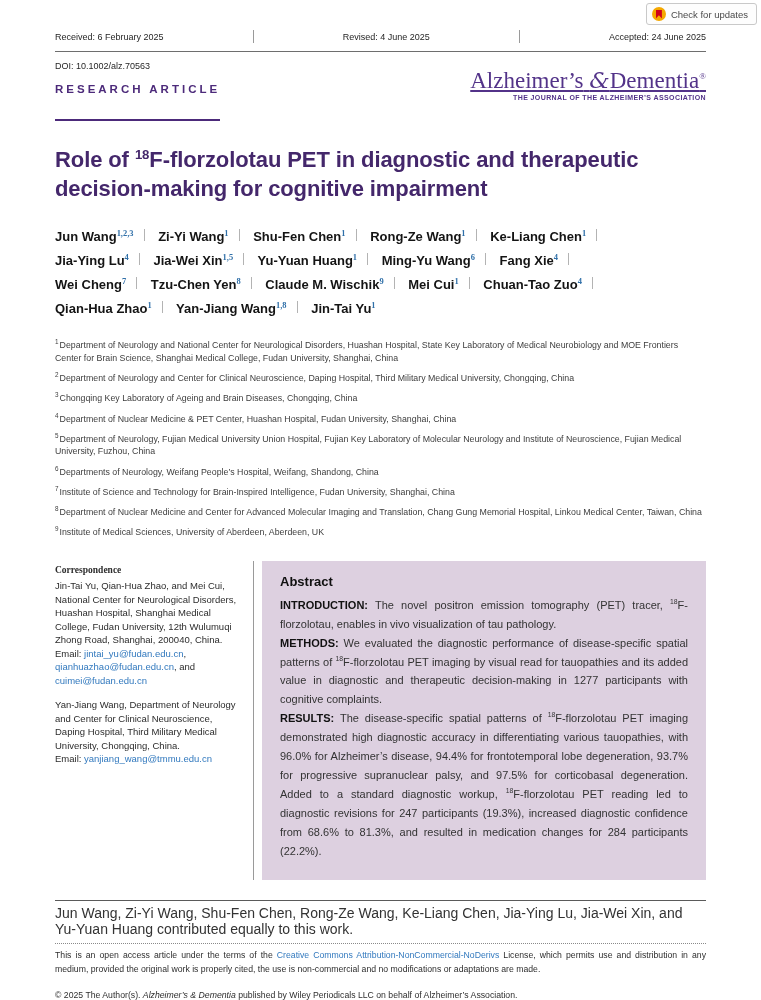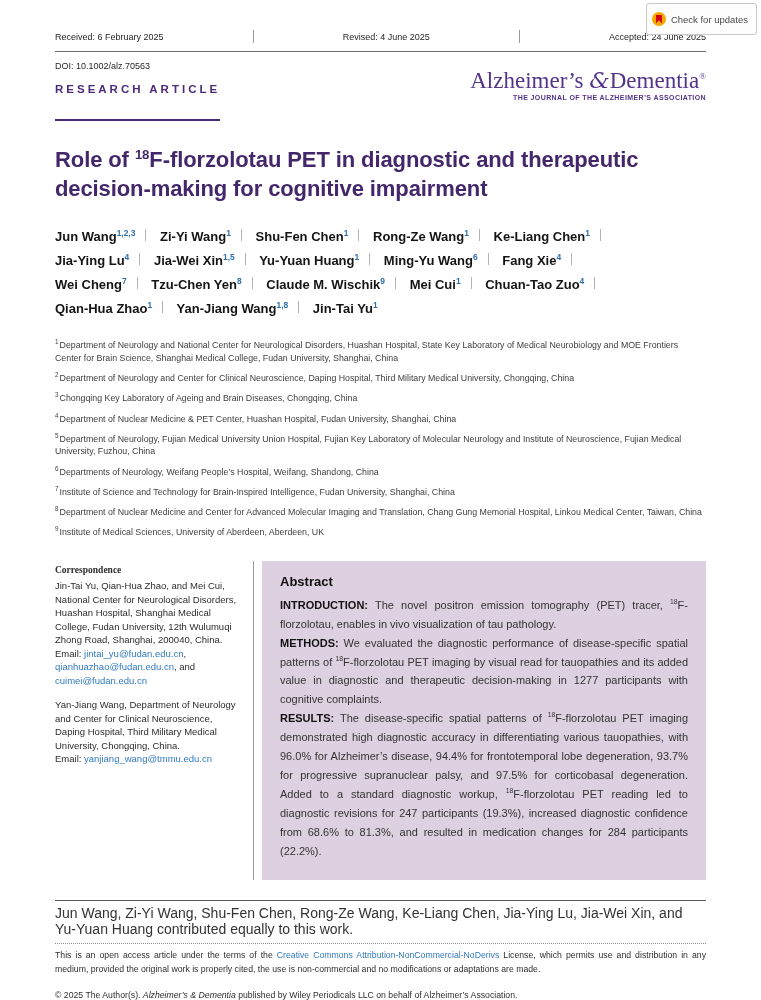--- a/index.html
+++ b/index.html
@@ -6,21 +6,21 @@
   html,body { margin:0; padding:0; background:#ffffff; }
   .page {
     position:relative; width:761px; height:1000px; margin:0 auto;
     background:#ffffff; overflow:hidden;
     font-family:"Liberation Sans", sans-serif; color:#222;
   }
   .content { padding:0 55px; }
 
   
   .badge {
-    position:absolute; top:3px; right:4px; height:32px;
+    position:absolute; top:3px; right:4px; height:22px;
     display:flex; align-items:center; gap:5px;
     border:1px solid #c9c9c9; border-radius:3px; background:#fdfdfd;
     padding:0 8px 0 5px; cursor:pointer;
   }
   .badge-circle {
     width:14px; height:14px; border-radius:50%; background:#f5a800;
     display:flex; align-items:center; justify-content:center;
   }
   .badge-bookmark {
     width:6px; height:9px; background:#d0021b;
@@ -38,37 +38,37 @@
   .doi-line { margin-top:9px; font-size:9px; color:#262626; }
 
   
   .header-row { position:relative; height:46px; margin-top:4px; }
   .article-type {
     position:absolute; left:0; bottom:0;
     font-size:11.5px; font-weight:bold; letter-spacing:3px; color:#4c2a7a;
     border-bottom:2px solid #4c2a7a; padding-bottom:24px;
   }
   .journal-logo { position:absolute; right:0; top:-7px; text-align:right; color:#533389; }
-  .logo-main { font-family:"Liberation Serif", serif; font-size:23px; line-height:1.1; }
+  .logo-main { font-family:"Liberation Serif", serif; font-size:23px; line-height:1.1;text-decoration:underline; }
   .logo-amp { font-style:italic; font-family:"DejaVu Serif", serif; }
   .logo-reg { font-size:9px; vertical-align:super; }
   .logo-tag { font-size:7px; font-weight:bold; letter-spacing:0.4px; margin-top:1px; }
 
   
   .title {
     margin:24px 0 0 0; max-width:640px;
     font-size:22px; font-weight:bold; line-height:1.32;
     color:#44276b; letter-spacing:-0.1px;
   }
   .title sup { font-size:60%; }
 
   
   .authors { margin-top:22px; font-size:13px; font-weight:bold; color:#141414; line-height:1.85; }
   .author { white-space:nowrap; }
-  .a-sup { color:#2f6fa8; font-size:65%; }
+  .a-sup { color:#2f6fa8; font-size:65%;font-family:Liberation Serif, serif; }
   .a-sep { display:inline-block; width:1px; height:12px; background:#b3b3b3; margin:0 10px; }
 
   
   .affils { margin-top:16px; }
   .affil { margin:0 0 5.5px 0; font-size:8.8px; line-height:1.45; color:#3d3d3d; }
   .affil sup { font-size:72%; margin-right:1px; }
 
   
   .two-col { display:flex; margin-top:22px; }
   .left-col { flex:none; width:188px; font-size:9.5px; line-height:1.42; color:#2c2c2c; padding-top:3px; }

